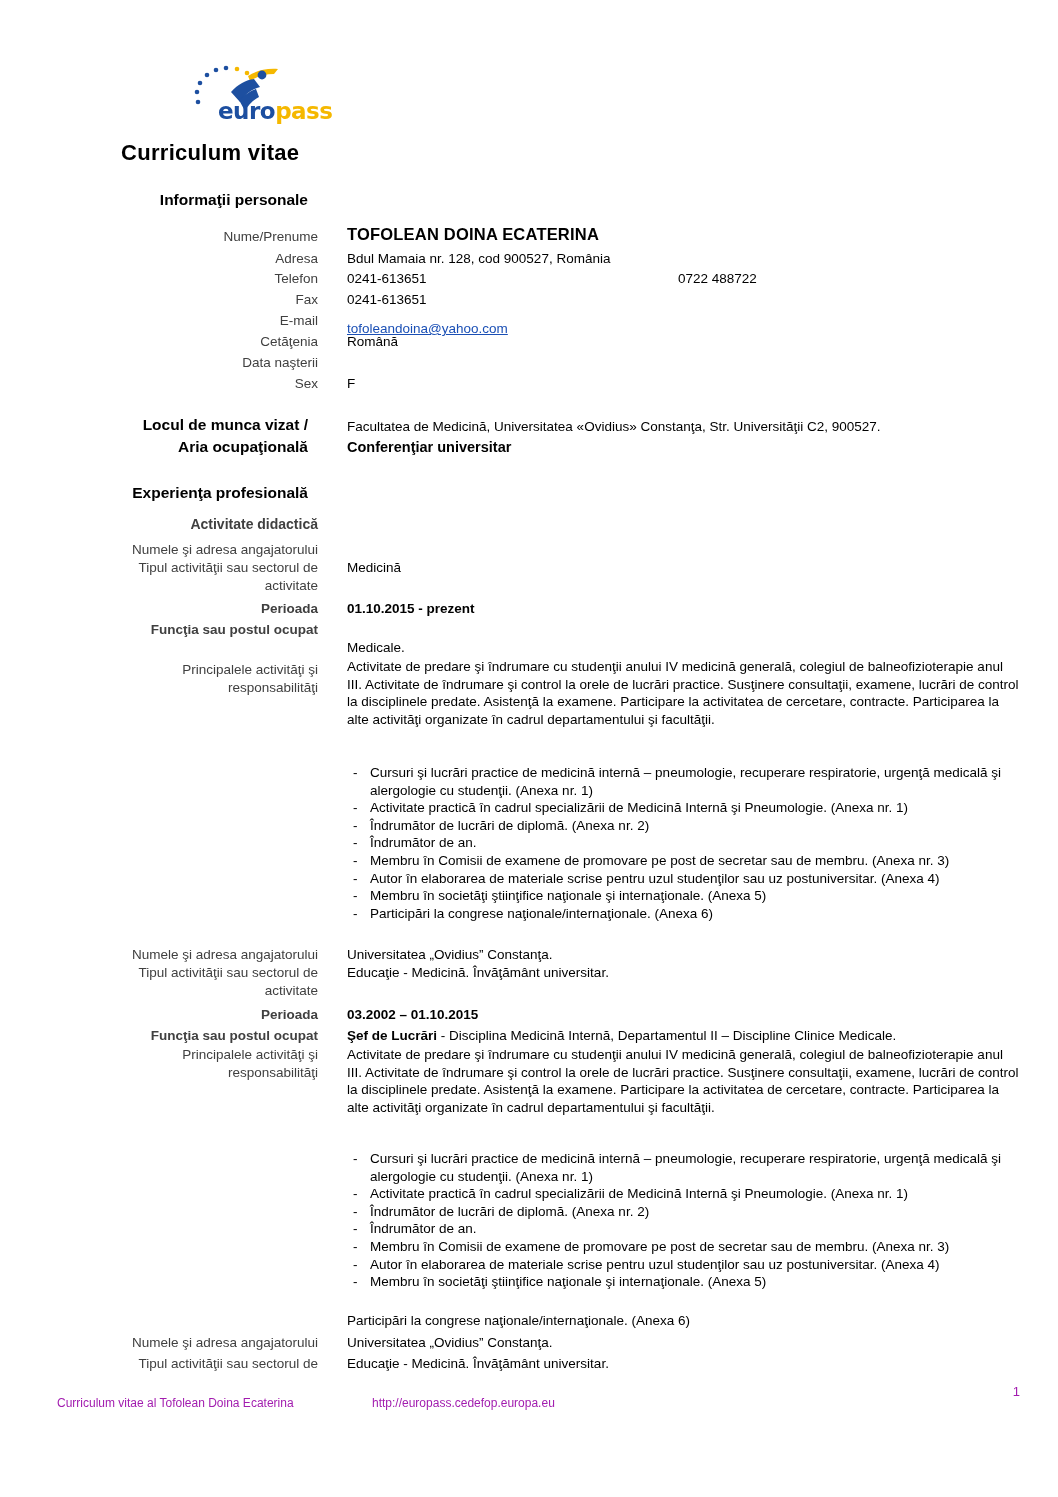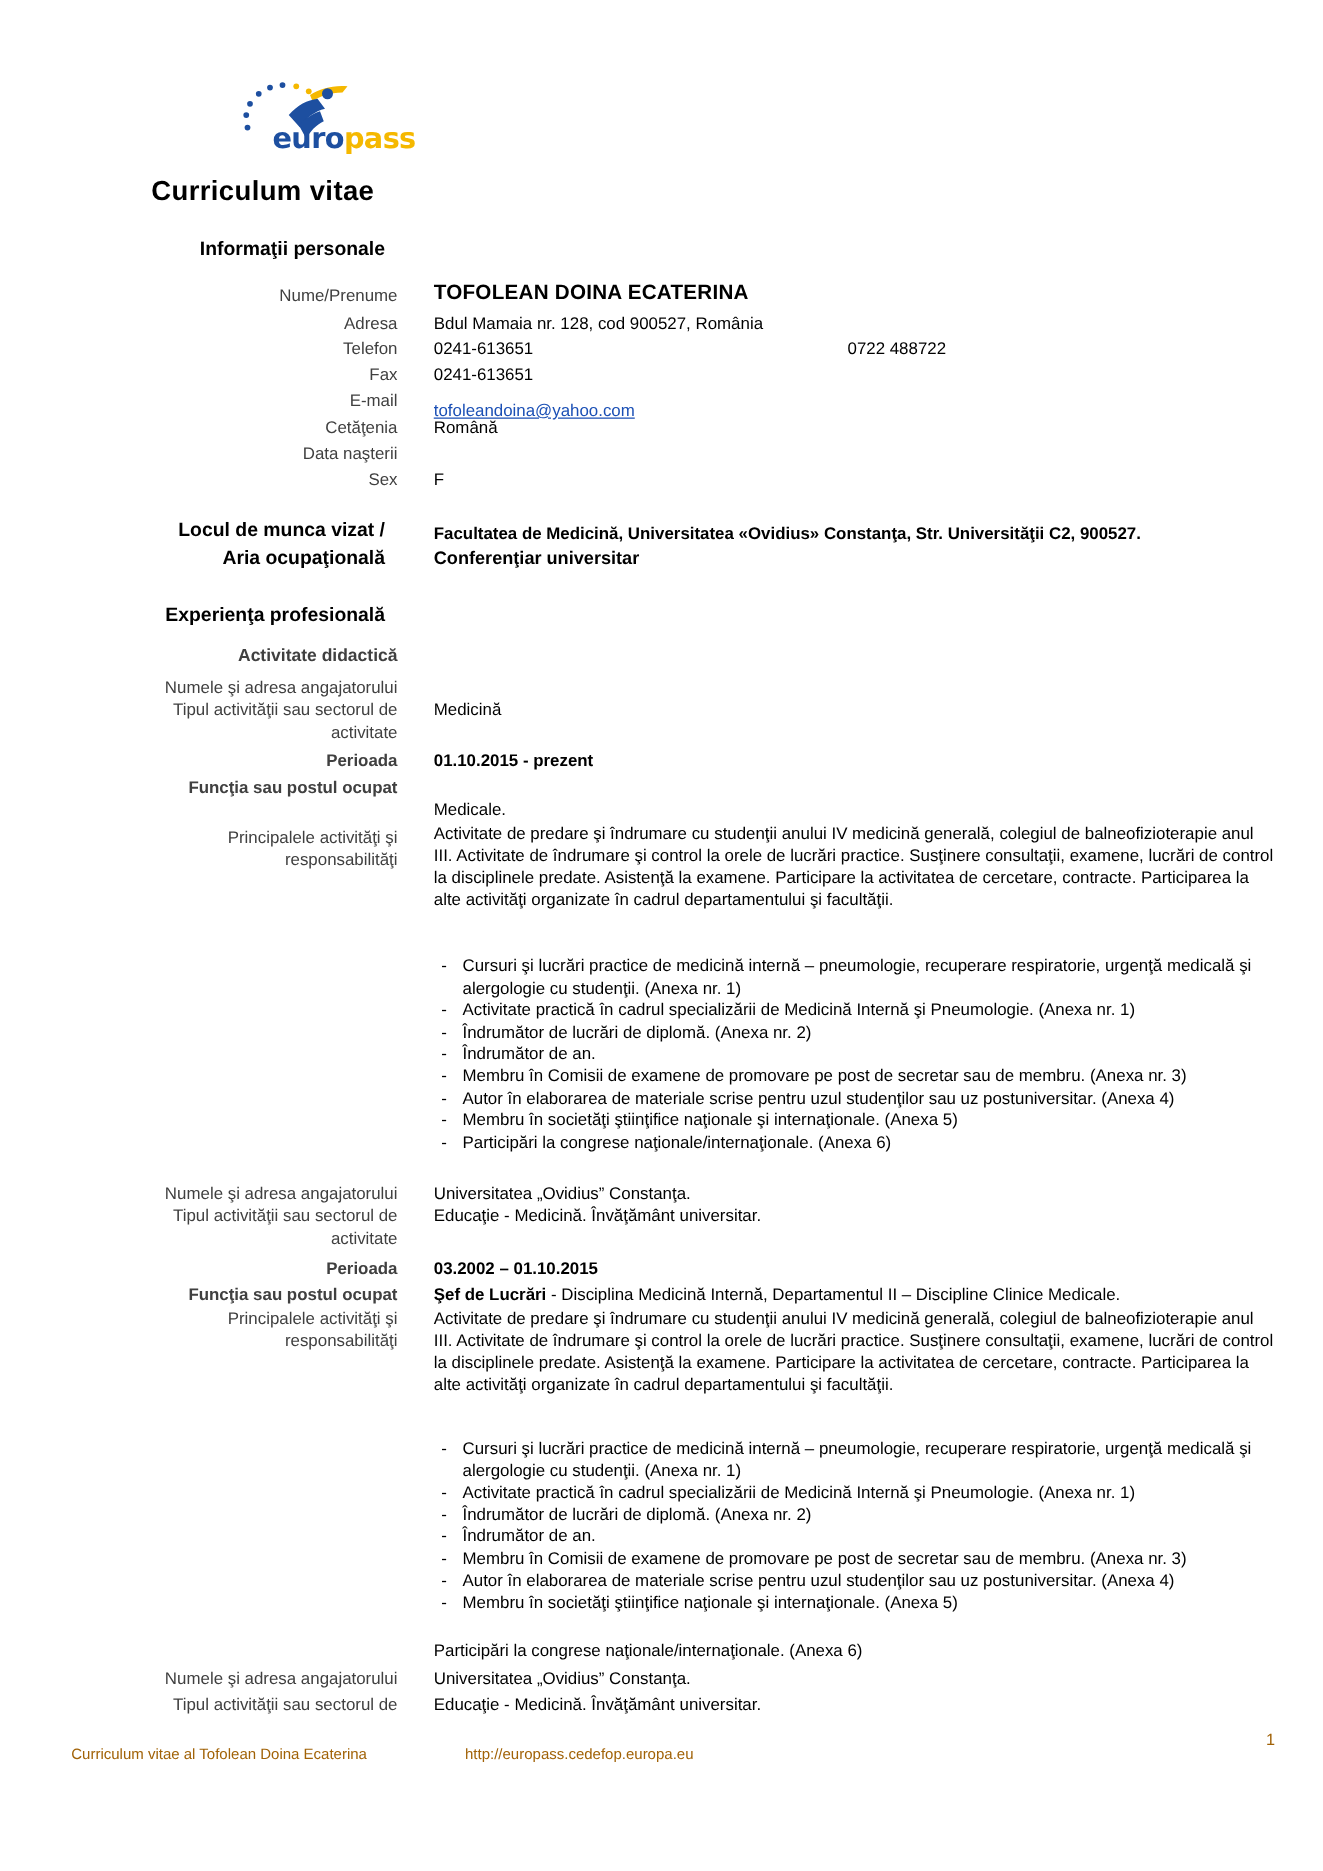--- a/index.html
+++ b/index.html
@@ -127,21 +127,21 @@
     top: 0;
   }
   
   .footer {
     position: absolute;
     left: 0;
     top: 1396px;
     width: 1058px;
     height: 30px;
     font-size: 12px;
-    color: #a16207;
+    color: #a21caf;
   }
   .footer-left {
     position: absolute;
     left: 57px;
     top: 0;
   }
   .footer-mid {
     position: absolute;
     left: 372px;
     top: 0;
@@ -205,21 +205,21 @@
   <div class="lbl" style="top:333px;">Cetăţenia</div>
   <div class="val" style="top:333px;">Română</div>
 
   <div class="lbl" style="top:354px;">Data naşterii</div>
 
   <div class="lbl" style="top:375px;">Sex</div>
   <div class="val" style="top:375px;">F</div>
 
   <div class="hdr" style="top:415px;">Locul de munca vizat /</div>
   <div class="hdr" style="top:437px;">Aria ocupaţională</div>
-  <div class="val" style="top:418px;font-weight:bold;">Facultatea de Medicină, Universitatea «Ovidius» Constanţa, Str. Universităţii C2, 900527.</div>
+  <div class="val" style="top:418px;">Facultatea de Medicină, Universitatea «Ovidius» Constanţa, Str. Universităţii C2, 900527.</div>
   <div class="val bold" style="top:439px;font-size:14.5px;">Conferenţiar universitar</div>
 
   <div class="hdr" style="top:483px;">Experienţa profesională</div>
   <div class="lbl bold" style="top:516px;font-size:14px;">Activitate didactică</div>
 
   <div class="lbl" style="top:541px;">Numele şi adresa angajatorului</div>
 
   <div class="lbl" style="top:559px;">Tipul activităţii sau sectorul de</div>
   <div class="lbl" style="top:577px;">activitate</div>
   <div class="val" style="top:559px;">Medicină</div>

